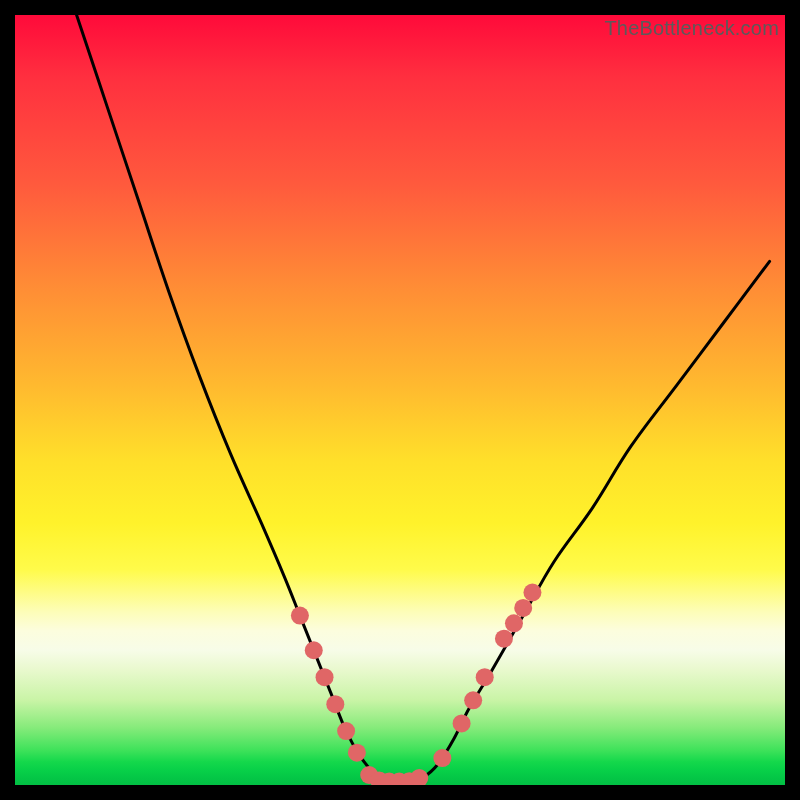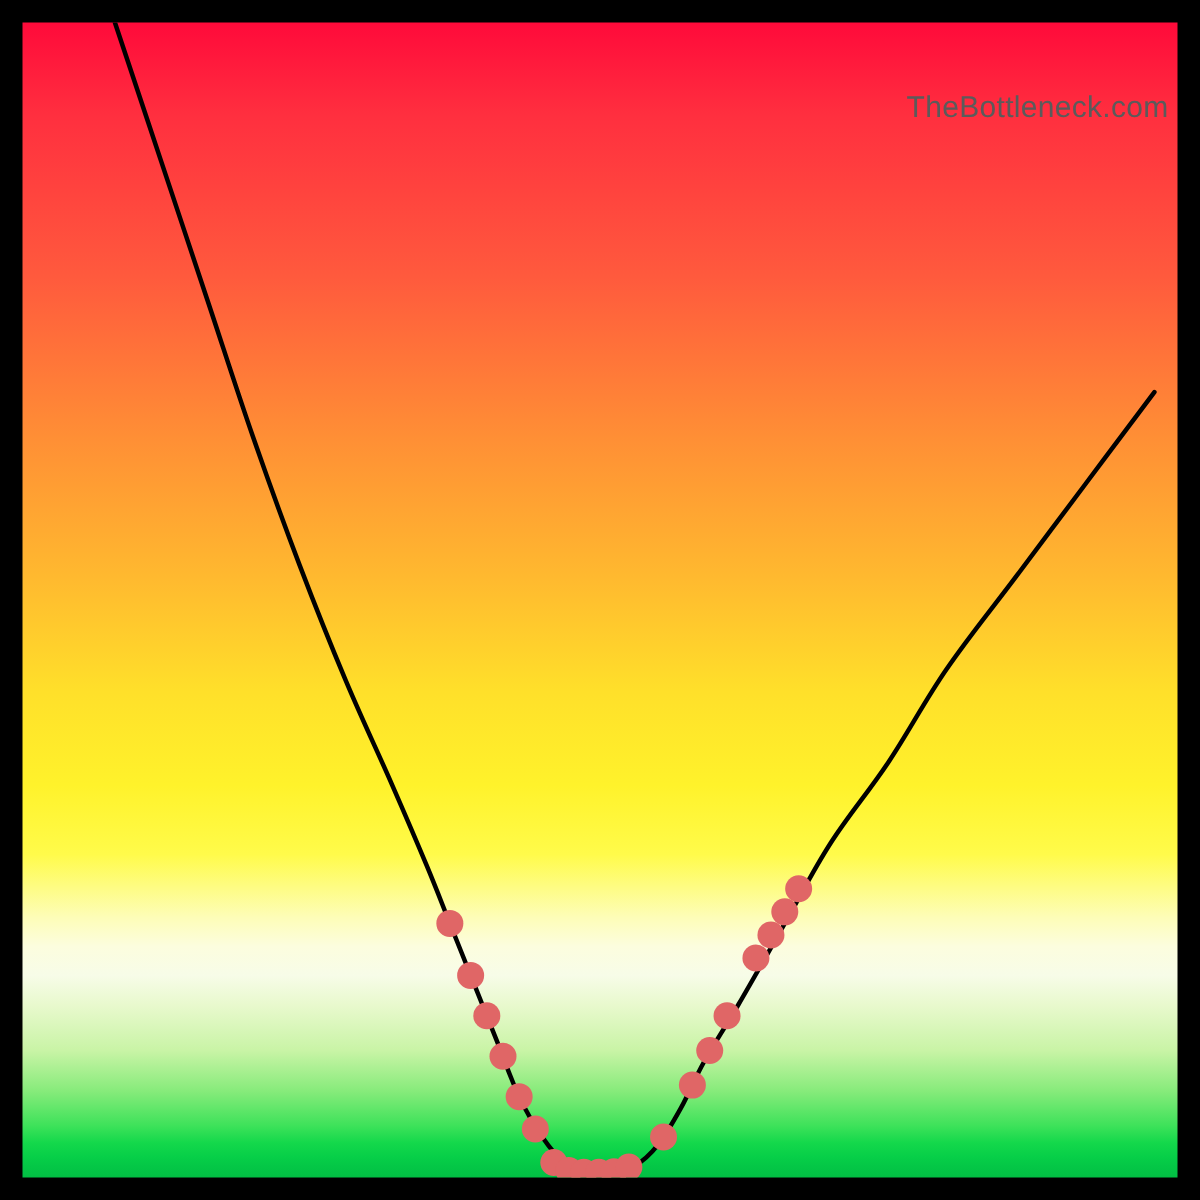--- a/index.html
+++ b/index.html
@@ -49,21 +49,20 @@
     );
   }
   .watermark {
     position: absolute;
     top: 2px;
     right: 6px;
     color: #5b5b5b;
     font-size: 20px;
     letter-spacing: 0.2px;
     font-weight: 500;
-    margin-top: 44px;
   }
   svg.curve {
     position: absolute;
     left: 0;
     top: 0;
     width: 770px;
     height: 770px;
   }
 </style>
 </head>

